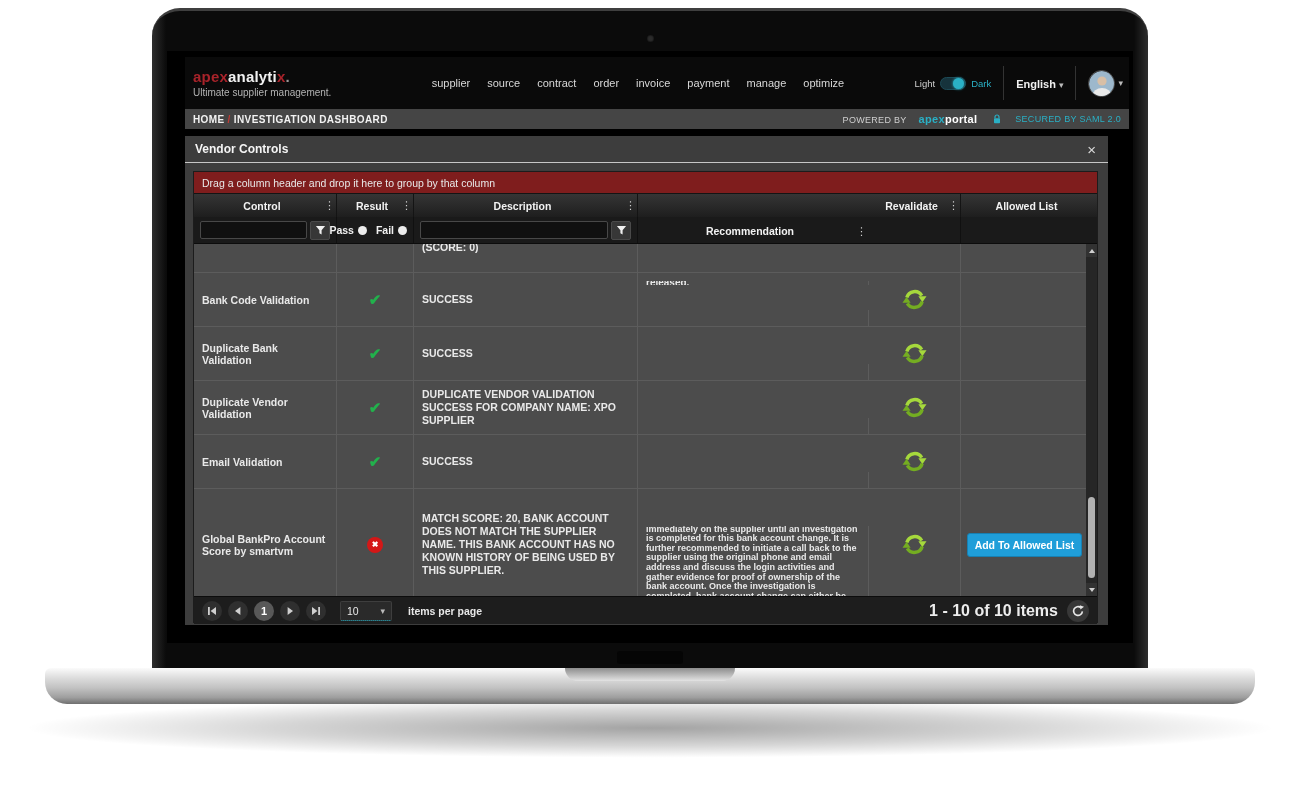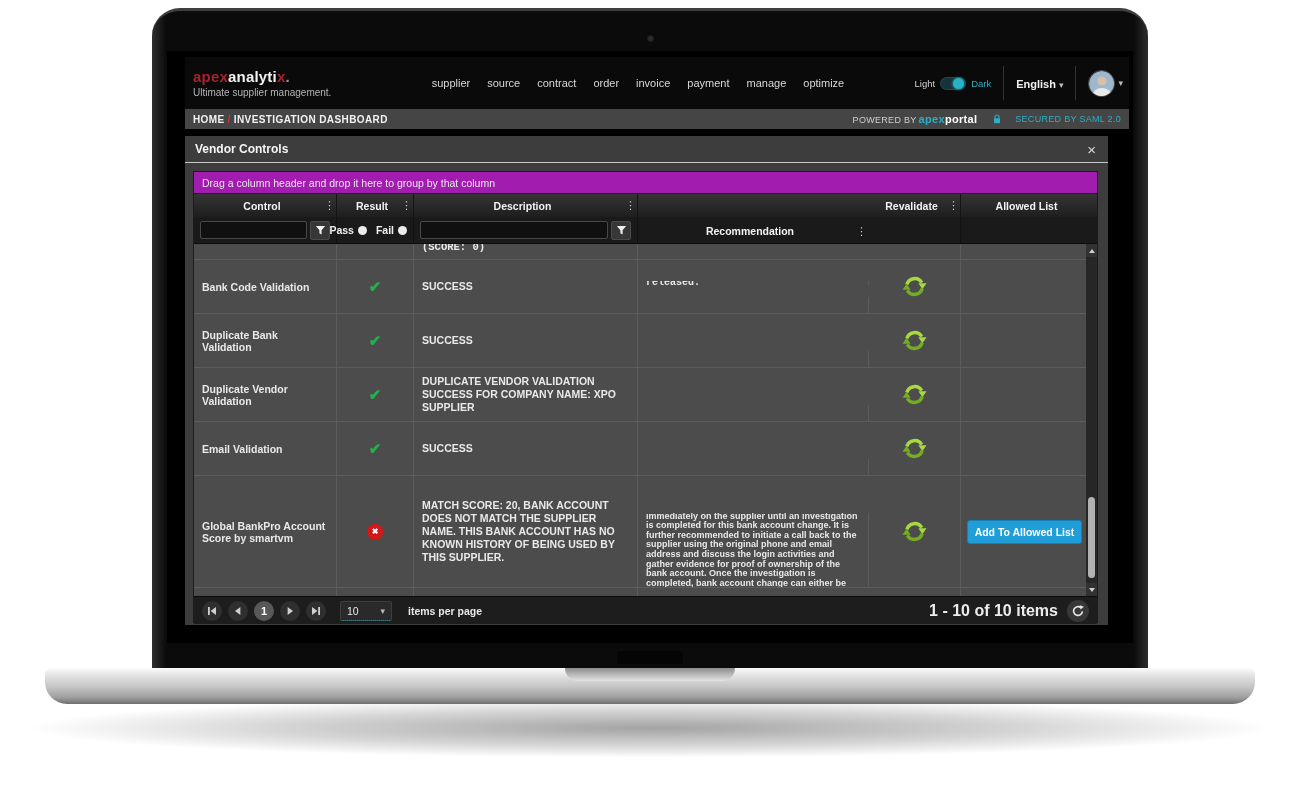--- a/index.html
+++ b/index.html
@@ -44,35 +44,35 @@
   .caret { font-size:9px; color:#bbb; margin-left:3px; }
   .avatar-wrap { display:flex; align-items:center; padding-right:6px; cursor:pointer; }
   .avatar { width:27px; height:27px; border-radius:50%; overflow:hidden; border:1px solid #555; }
 
   
   .breadcrumb-bar { position:absolute; left:18px; top:58px; width:944px; height:20px; background:#454545;
     display:flex; align-items:center; justify-content:space-between; padding:0 8px; }
   .crumbs { font-size:10px; font-weight:bold; letter-spacing:0.4px; color:#f2f2f2; }
   .crumbs .sep { color:#c23b35; padding:0 3px; }
   .bc-right { display:flex; align-items:center; gap:16px; }
-  .powered { font-size:9px; color:#cfcfcf; letter-spacing:0.3px; display:flex; align-items:baseline; gap:2px; }
+  .powered { font-size:9px; color:#cfcfcf; letter-spacing:0.3px; display:flex; align-items:baseline; gap:12px; }
   .powered .pa { color:#2ab0c5; font-size:11px; font-weight:bold; }
   .powered .pp { color:#fff; font-size:11px; font-weight:bold; }
   .secured { font-size:9px; color:#2ab0c5; letter-spacing:0.3px; display:flex; align-items:center; gap:14px; }
 
   
   .panel { position:absolute; left:18px; top:85px; width:923px; height:489px; background:#3d3d3d; }
   .panel-head { height:27px; display:flex; align-items:center; justify-content:space-between;
     padding:0 12px 0 10px; border-bottom:1px solid #c6c6c6; }
   .panel-title { font-size:12px; font-weight:bold; color:#f5f5f5; }
   .panel-close { font-size:15px; color:#d9d9d9; cursor:pointer; line-height:1; }
 
   
   .grid { position:absolute; left:8px; top:35px; width:905px; height:452px; border:1px solid #1c1c1c; background:#4c4c4c; }
-  .group-bar { height:22px; background:#a21caf; border-bottom:1px solid #141414; display:flex; align-items:center;
+  .group-bar { height:22px; background:#7f1d1d; border-bottom:1px solid #141414; display:flex; align-items:center;
     padding:0 8px; font-size:10.5px; color:#e8e8e8; }
   .head-row { height:23px; display:flex; background:linear-gradient(#353535,#1e1e1e); }
   .head-cell { display:flex; align-items:center; border-right:1px solid #141414; padding:0 2px 0 6px; }
   .head-cell .hlbl { flex:1; text-align:center; font-size:10.5px; font-weight:bold; color:#f2f2f2; }
   .menu-dots { font-size:11px; color:#cfcfcf; width:10px; text-align:center; cursor:pointer; }
   .filter-row { height:27px; display:flex; background:#1a1a1a; border-bottom:1px solid #0c0c0c; }
   .filter-cell { display:flex; align-items:center; gap:3px; padding:0 6px; border-right:1px solid #101010; }
   .filter-input { flex:1; height:18px; min-width:20px; background:#101010; border:1px solid #484848;
     border-radius:2px; color:#ddd; font-size:10px; padding:0 4px; }
   .funnel-btn { width:20px; height:19px; background:#373737; border:1px solid #4a4a4a; border-radius:2px;
@@ -87,21 +87,21 @@
   .grid-row { display:flex; border-bottom:1px solid #5c5c5c; background:#4c4c4c; }
   .cell { border-right:1px solid #5c5c5c; padding:4px 8px; display:flex; align-items:center; overflow:hidden;
     font-size:10.5px; color:#e9e9e9; font-weight:600; }
   .col-control { width:143px; } .col-result { width:77px; } .col-desc { width:224px; }
   .col-rec { width:231px;margin-top:37px; } .col-reval { width:92px; } .col-allowed { width:127px; border-right:none; }
   .center { justify-content:center; }
   .desc-txt { text-transform:uppercase; line-height:1.25; }
   .rec-txt { font-size:9px; line-height:9.6px; font-weight:600; }
   .row-std { height:54px; }
   .row-tall { height:112px; }
-  .row-partial-top { height:16px;font-family:Liberation Mono, monospace; }
+  .row-partial-top { height:29px; }
   .row-partial-top .cell { align-items:flex-start; padding-top:0; }
   .row-partial-top .clip-up { margin-top:-3px; }
   .row-partial-bottom { height:10px; border-bottom:none; }
   .row-partial-bottom .cell { align-items:flex-start; padding-top:1px; }
   .check-icon { color:#22b14c; font-size:15px; font-weight:bold; }
   .fail-icon { width:16px; height:16px; border-radius:50%; background:#d41717; color:#fff; font-size:8px;
     display:flex; align-items:center; justify-content:center; font-weight:bold; }
   .reval-btn { cursor:pointer; display:flex; }
   .allowed-btn { background:#1f9ed9; border:1px solid #1780b2; color:#fff; font-size:10.5px; font-weight:bold;
     padding:5px 7px; border-radius:3px; cursor:pointer; white-space:nowrap; }

